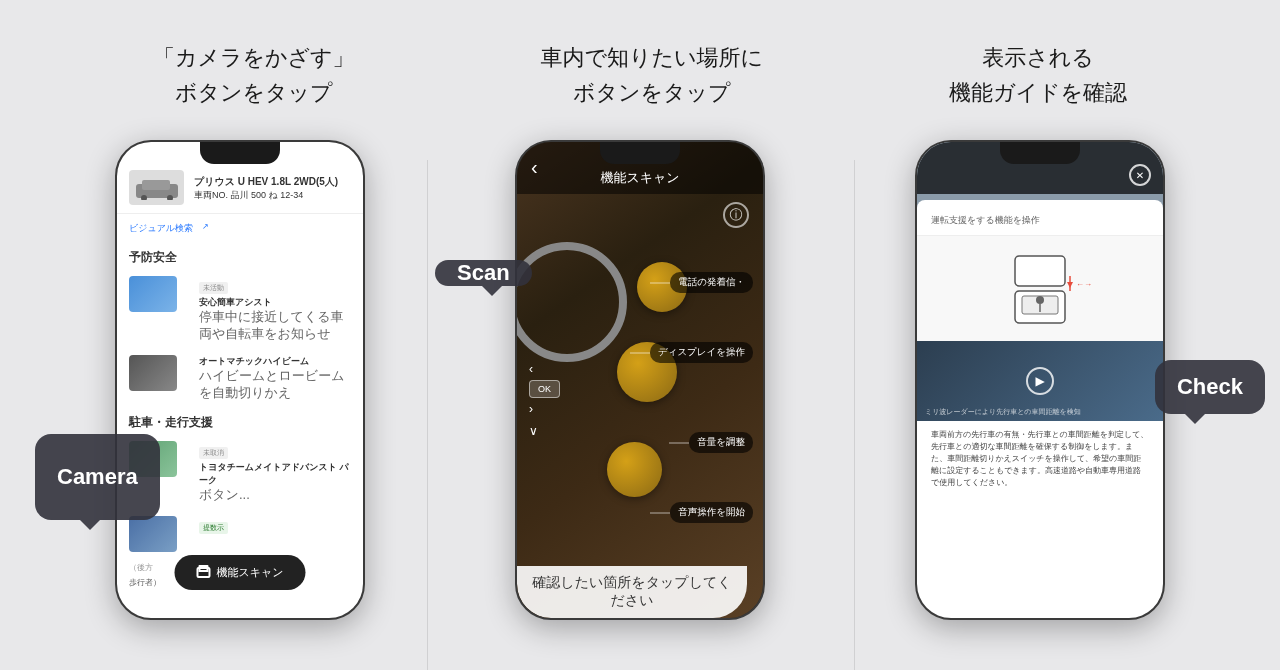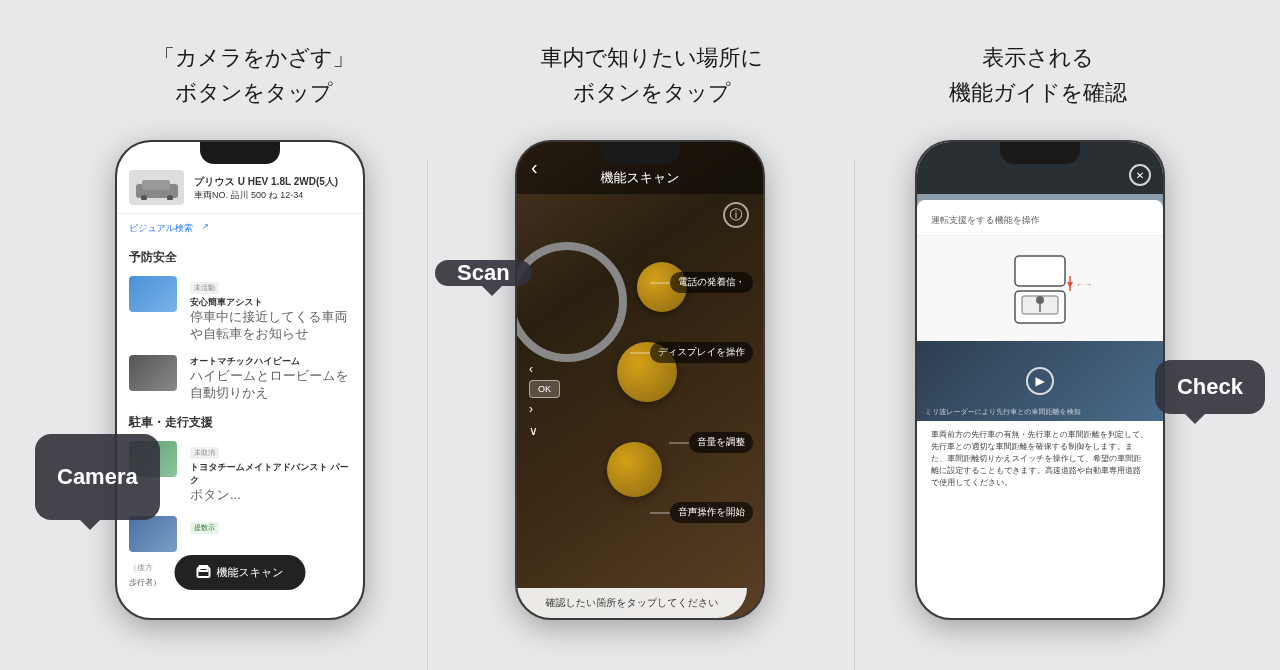--- a/index.html
+++ b/index.html
@@ -118,21 +118,21 @@
 
     .section-title-app {
       font-size: 12px;
       font-weight: 600;
       padding: 6px 12px 4px;
       color: #333;
     }
 
     .feature-item {
       display: flex;
-      gap: 13px;
+      gap: 22px;
       padding: 6px 12px;
       align-items: flex-start;
     }
 
     .feature-thumb {
       width: 48px;
       height: 36px;
       border-radius: 4px;
       flex-shrink: 0;
       overflow: hidden;
@@ -367,21 +367,21 @@
       padding: 3px 8px;
     }
 
     .bottom-instruction {
       position: absolute;
       bottom: 0;
       left: 0;
       right: 16px;
       background: rgba(255,255,255,0.9);
       padding: 8px 12px;
-      font-size: 10px;
+      font-size: 14px;
       text-align: center;
       color: #333;
       border-radius: 0 0 34px 34px;
       z-index: 10;
     }
 
     
     .tooltip-scan {
       position: absolute;
       top: 120px;

